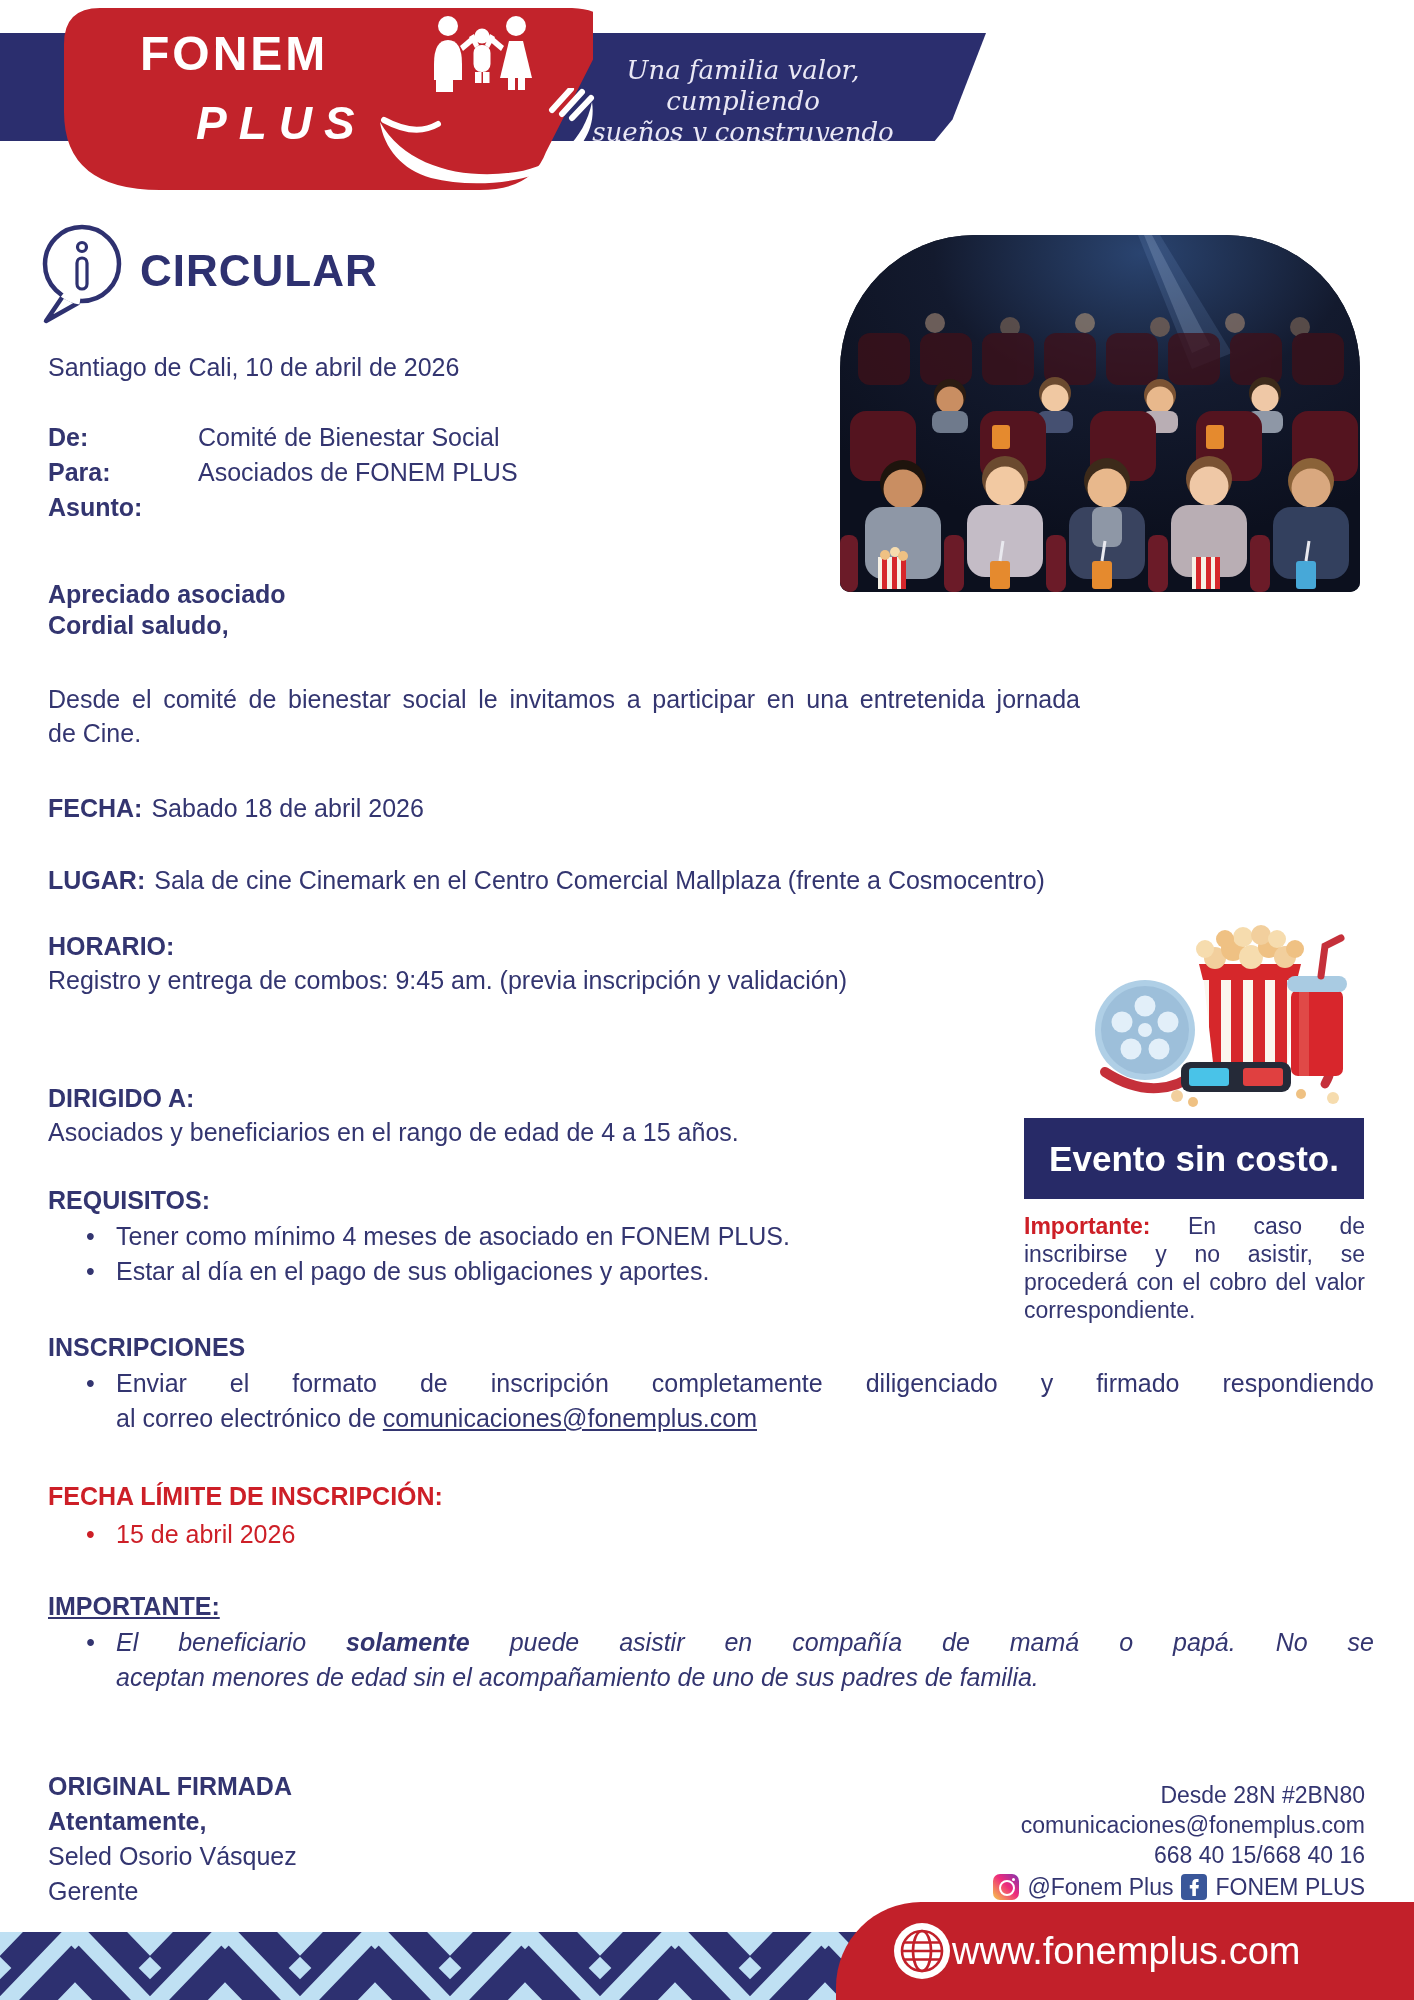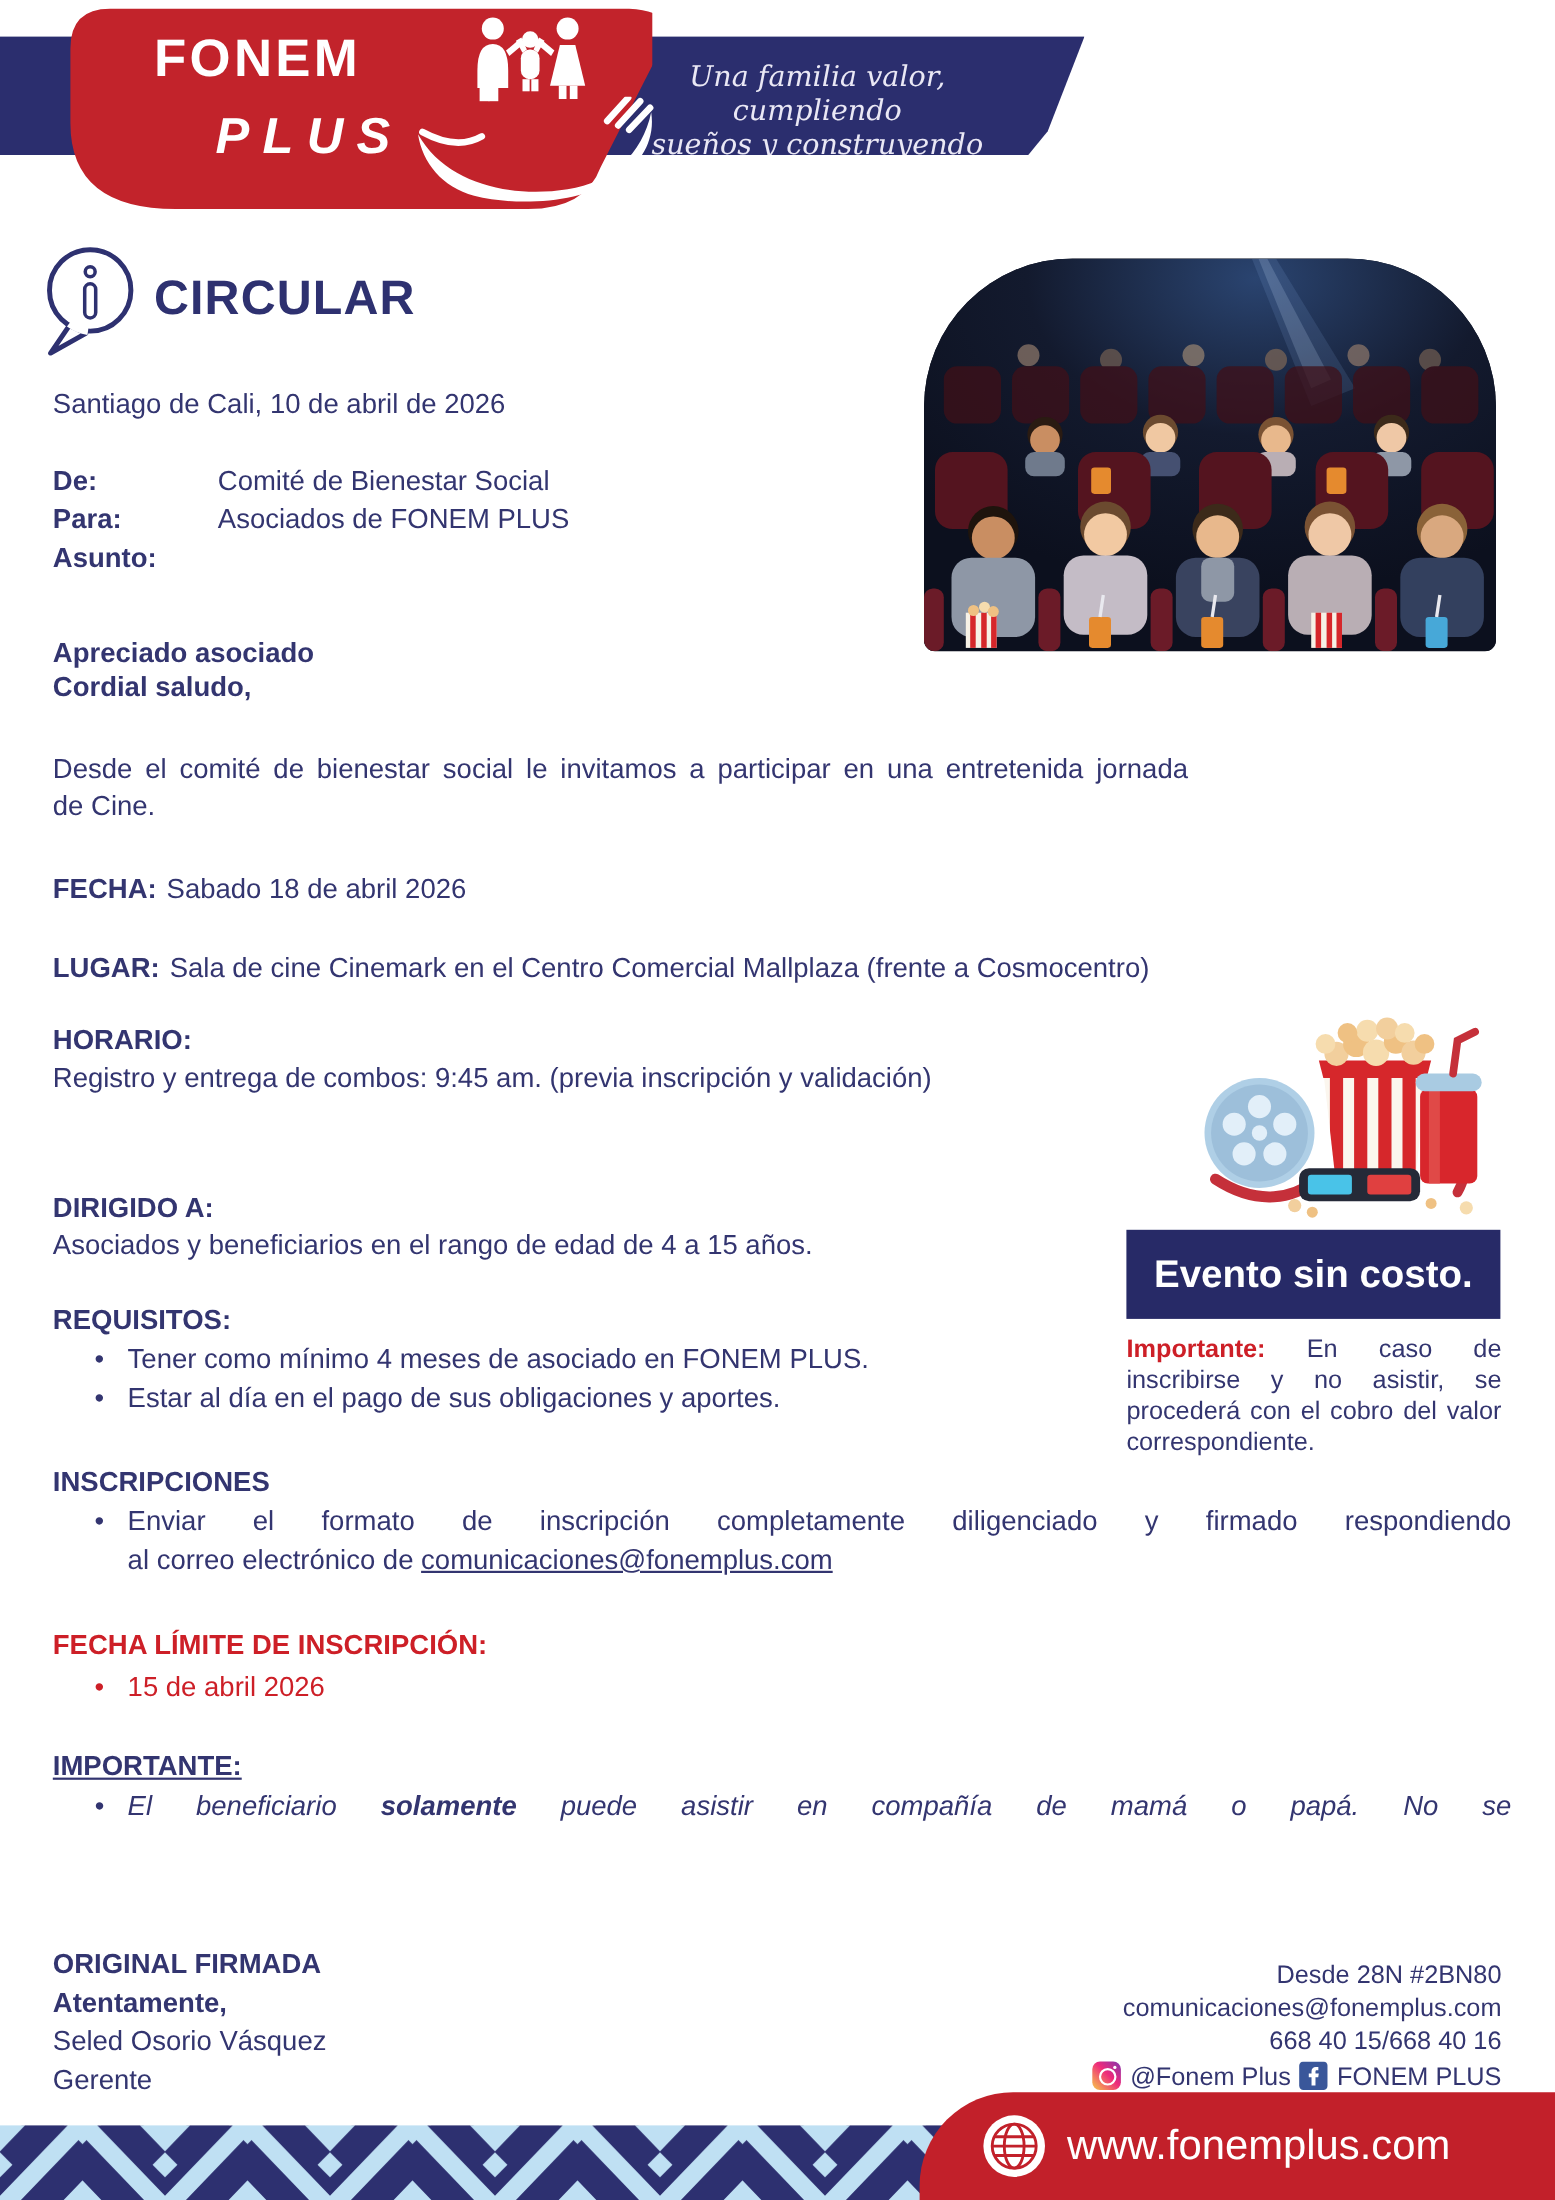--- a/index.html
+++ b/index.html
@@ -76,21 +76,21 @@
       background:linear-gradient(45deg,#F7C948,#EE2A7B 55%,#8134AF);}
   .ig::before{content:"";position:absolute;left:6px;top:6px;width:12px;height:12px;
       border:2.4px solid #fff;border-radius:50%;}
   .ig::after{content:"";position:absolute;right:4px;top:4px;width:3px;height:3px;
       background:#fff;border-radius:50%;}
 
   
   #pattern{left:0;top:1932px;}
   #banner{left:836px;top:1902px;width:578px;height:98px;background:#C2202A;
           border-radius:85px 0 0 0;display:flex;align-items:center;padding-left:56px;
-          gap:18px;box-sizing:border-box;}
+          box-sizing:border-box;}
   #banner .site{color:#fff;font-size:38px;}
 </style>
 </head>
 <body>
 
 <div class="page">
 
   <div class="abs" id="band">
     <div class="abs" id="tagline">
       <div>Una familia valor, cumpliendo</div>
@@ -320,20 +320,21 @@
 
   <div class="abs txt b" id="deadline-h">FECHA LÍMITE DE INSCRIPCIÓN:</div>
   <ul class="abs txt blts" id="deadline-ul">
     <li>15 de abril 2026</li>
   </ul>
 
   <div class="abs txt b" id="importante-h">IMPORTANTE:</div>
   <ul class="abs txt blts" id="importante-ul">
     <li>
       <div class="jline jl"><span>El beneficiario </span><span class="b">solamente</span><span> puede asistir en compañía de mamá o papá. No se</span></div>
+      <div>aceptan menores de edad sin el acompañamiento de uno de sus padres de familia.</div>
     </li>
   </ul>
 
   <svg class="abs" id="illus" width="268" height="198" viewBox="0 0 268 198">
     <path d="M20,160 C60,186 92,176 110,162" stroke="#C5303A" stroke-width="10" fill="none" stroke-linecap="round"></path>
     <path d="M216,120 C246,130 252,152 240,172" stroke="#C5303A" stroke-width="9" fill="none" stroke-linecap="round"></path>
     <circle cx="60" cy="118" r="50" fill="#AFCFE6"></circle>
     <circle cx="60" cy="118" r="44" fill="#9DBFDA"></circle>
     <circle cx="60" cy="94" r="10.5" fill="#E2EFF9"></circle>
       <circle cx="37" cy="110" r="10.5" fill="#E2EFF9"></circle>

